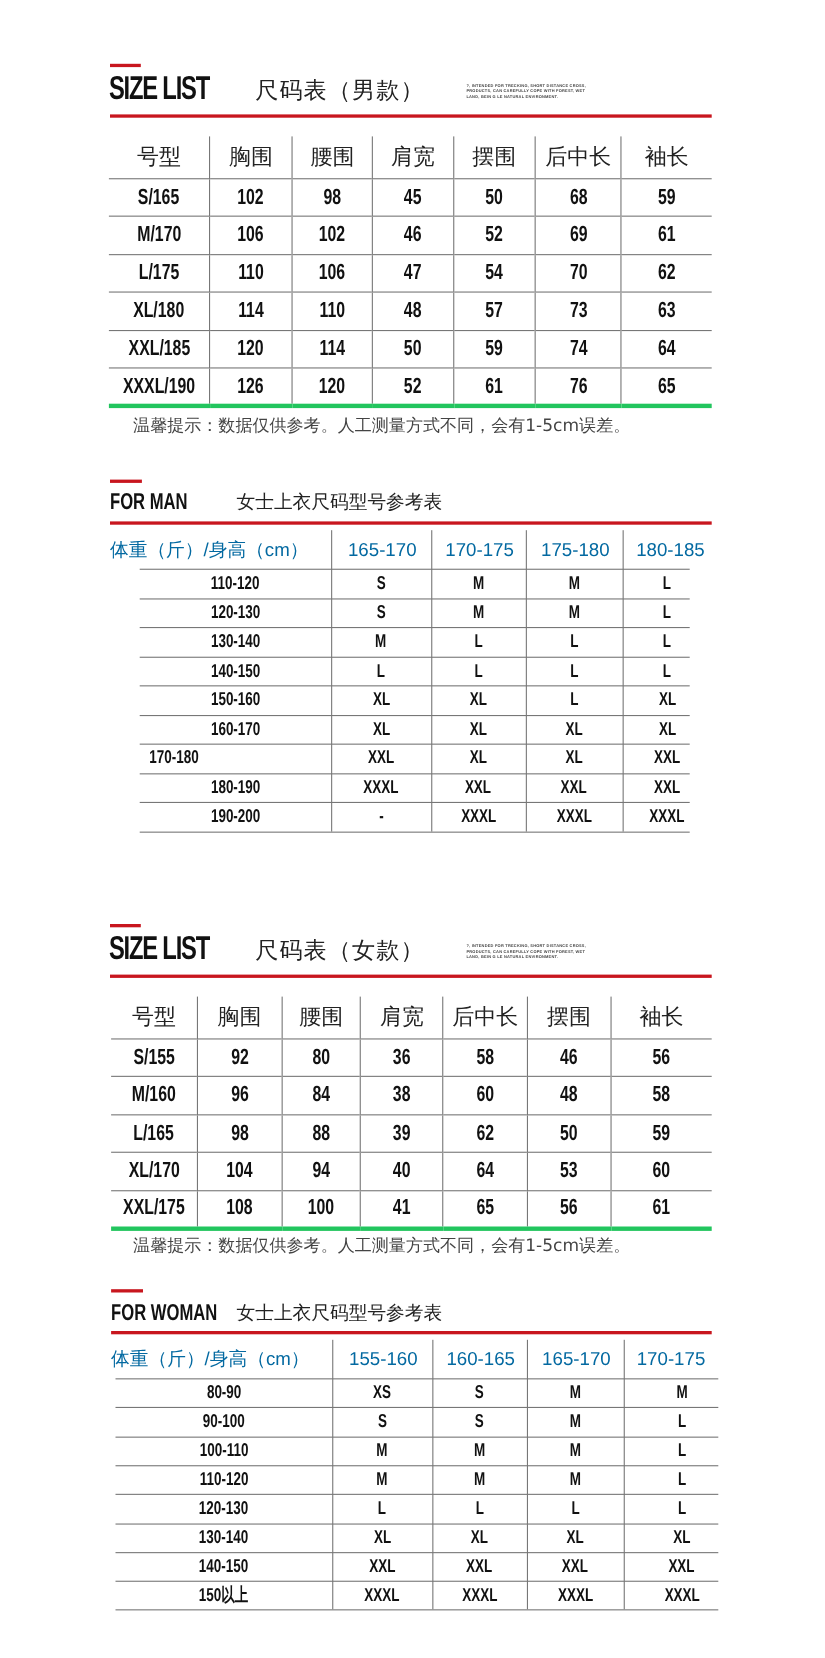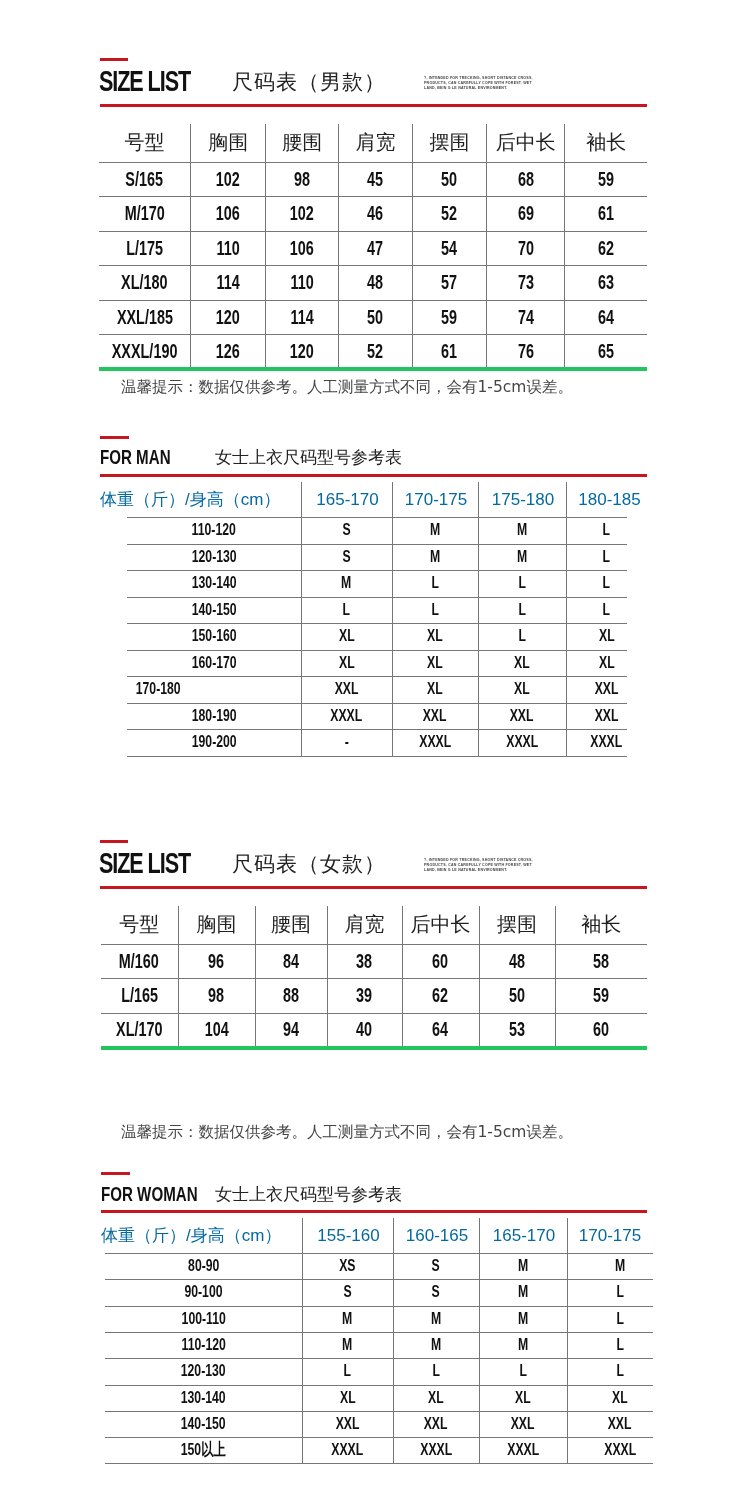--- a/index.html
+++ b/index.html
@@ -207,20 +207,29 @@
       <tr style="height: 38px;">
         <td class="hdr-cn">号型</td>
         <td class="hdr-cn">胸围</td>
         <td class="hdr-cn">腰围</td>
         <td class="hdr-cn">肩宽</td>
         <td class="hdr-cn">后中长</td>
         <td class="hdr-cn">摆围</td>
         <td class="hdr-cn">袖长</td>
       </tr>
       <tr style="height: 34.5px;">
+        <td class="num"><span>S/155</span></td>
+        <td class="num"><span>92</span></td>
+        <td class="num"><span>80</span></td>
+        <td class="num"><span>36</span></td>
+        <td class="num"><span>58</span></td>
+        <td class="num"><span>46</span></td>
+        <td class="num"><span>56</span></td>
+      </tr>
+      <tr style="height: 34.5px;">
         <td class="num"><span>M/160</span></td>
         <td class="num"><span>96</span></td>
         <td class="num"><span>84</span></td>
         <td class="num"><span>38</span></td>
         <td class="num"><span>60</span></td>
         <td class="num"><span>48</span></td>
         <td class="num"><span>58</span></td>
       </tr>
       <tr style="height: 34.5px;">
         <td class="num"><span>L/165</span></td>
@@ -232,20 +241,29 @@
         <td class="num"><span>59</span></td>
       </tr>
       <tr style="height: 34.5px;">
         <td class="num"><span>XL/170</span></td>
         <td class="num"><span>104</span></td>
         <td class="num"><span>94</span></td>
         <td class="num"><span>40</span></td>
         <td class="num"><span>64</span></td>
         <td class="num"><span>53</span></td>
         <td class="num"><span>60</span></td>
+      </tr>
+      <tr style="height: 34.5px;">
+        <td class="num"><span>XXL/175</span></td>
+        <td class="num"><span>108</span></td>
+        <td class="num"><span>100</span></td>
+        <td class="num"><span>41</span></td>
+        <td class="num"><span>65</span></td>
+        <td class="num"><span>56</span></td>
+        <td class="num"><span>61</span></td>
       </tr>
     </tbody>
 </table>
 <div class="note" style="left:121px;top:1122px;">温馨提示：数据仅供参考。人工测量方式不同，会有1-5cm误差。</div>
 
 <div class="red-short" style="left:101px;top:1172px;width:29px;"></div>
 <div class="sec-title" style="left:101px;top:1183px;">FOR WOMAN</div>
 <div class="sec-sub" style="left:215px;top:1184px;">女士上衣尺码型号参考表</div>
 <div class="red-long" style="left:101px;top:1210px;width:546px;"></div>
 

